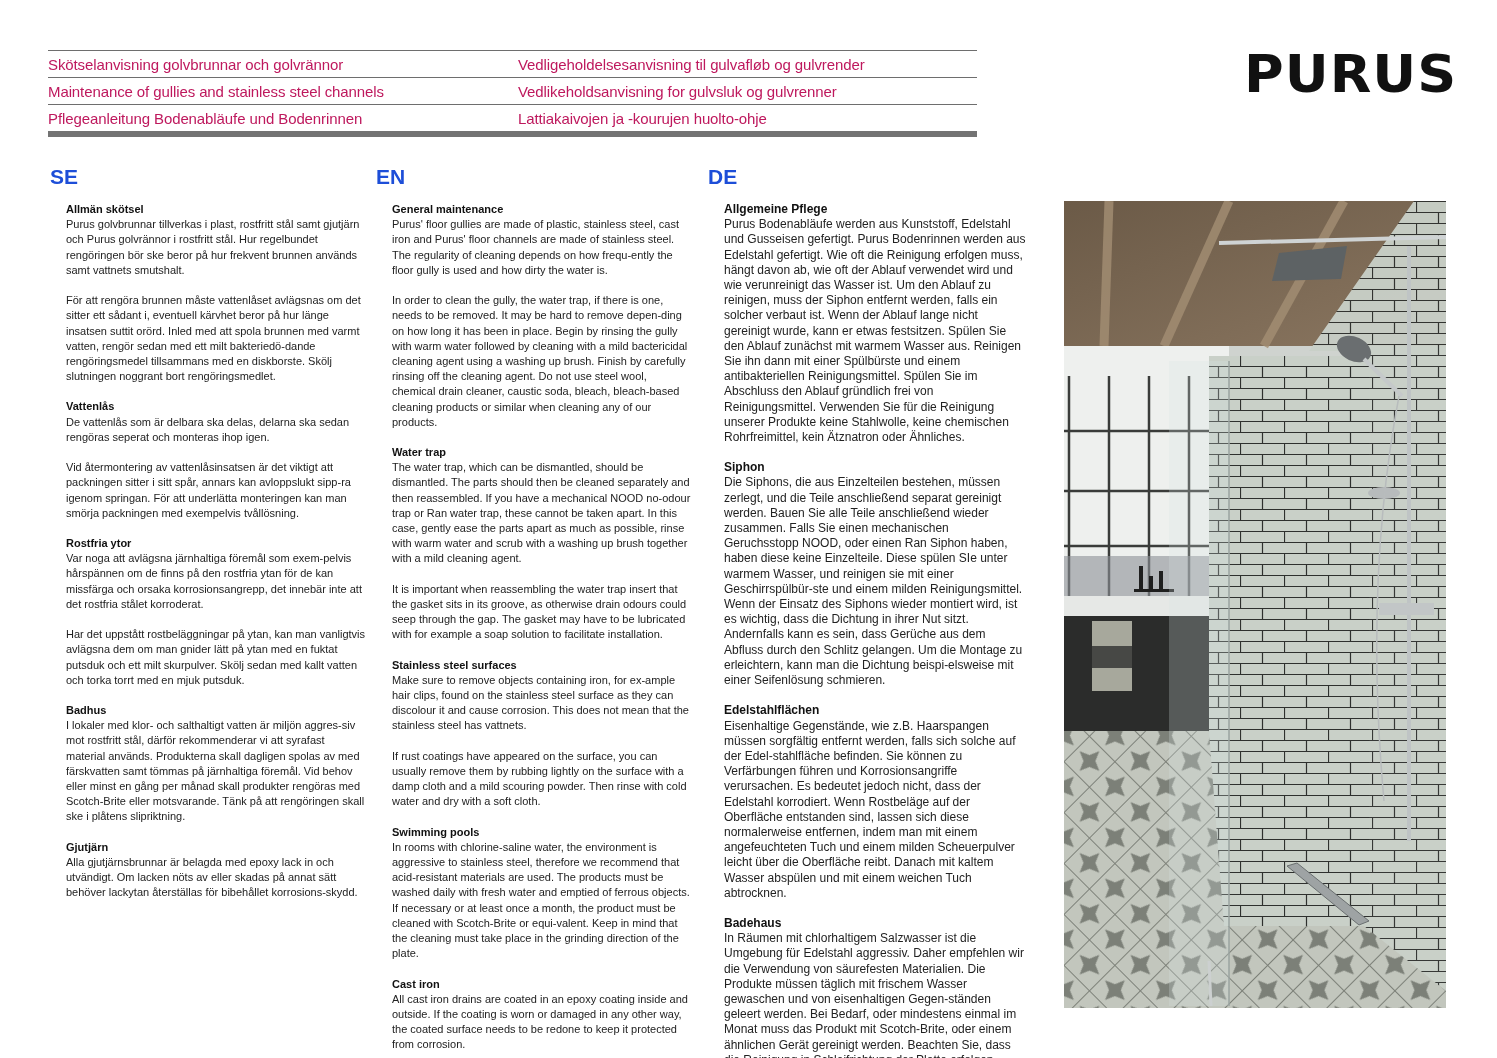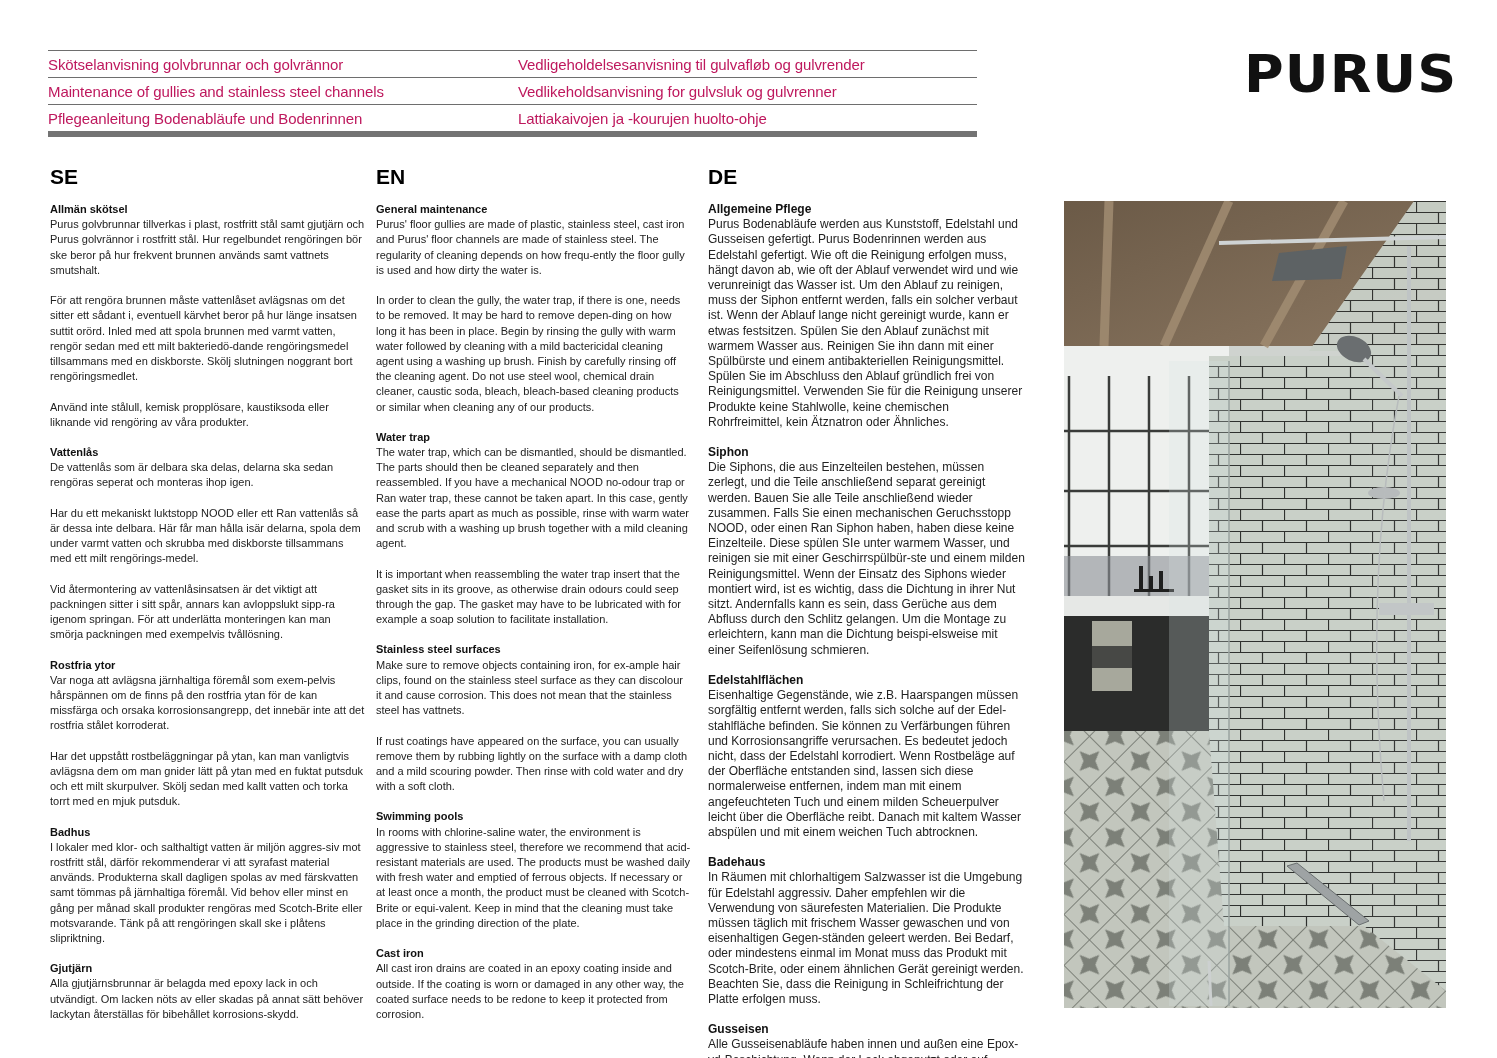--- a/index.html
+++ b/index.html
@@ -23,24 +23,24 @@
     font-family:"DejaVu Sans", sans-serif; font-weight:bold;
     font-size:52px; letter-spacing:1px; color:#111;
     transform:scaleX(1.04); transform-origin:left top; line-height:60px;
   }
 
   .col { position:absolute; top:164px; width:315px; }
   .col-se { left:50px; }
   .col-en { left:376px; }
   .col-de { left:708px; width:318px; }
   .lang {
-    font-size:21px; font-weight:bold; color:#000000; height:26px; line-height:26px;
+    font-size:21px; font-weight:bold; color:#1d4ed8; height:26px; line-height:26px;
     margin:0 0 12px 0;
   }
-  .sec { margin:0 0 15px 0; }
+  .sec { margin:0 0 15px 16px; }
   .sec-title { font-size:11px; font-weight:bold; line-height:15.2px; color:#111; }
   .para { font-size:11px; line-height:15.2px; color:#222; margin:0 0 15.2px 0; white-space:pre-line; }
   .para:last-child { margin-bottom:0; }
   .col-de .para, .col-de .sec-title { font-size:12px; }
 
   .photo {
     position:absolute; left:1064px; top:201px; width:382px; height:807px; overflow:hidden;
     background:#cfd3cf;
   }
   .photo svg { display:block; }
@@ -65,26 +65,24 @@
 
 <div class="logo">PURUS</div>
 
 <div class="col col-se">
   <div class="lang">SE</div>
   <div class="sections">
       <div class="sec">
         <div class="sec-title">Allmän skötsel</div>
         <div class="para">Purus golvbrunnar tillverkas i plast, rostfritt stål samt gjutjärn och Purus golvrännor i rostfritt stål. Hur regelbundet rengöringen bör ske beror på hur frekvent brunnen används samt vattnets smutshalt.</div>
         <div class="para">För att rengöra brunnen måste vattenlåset avlägsnas om det sitter ett sådant i, eventuell kärvhet beror på hur länge insatsen suttit orörd. Inled med att spola brunnen med varmt vatten, rengör sedan med ett milt bakteriedö-dande rengöringsmedel tillsammans med en diskborste. Skölj slutningen noggrant bort rengöringsmedlet.</div>
-        <div class="para">Använd inte stålull, kemisk propplösare, kaustiksoda eller liknande vid rengöring av våra produkter.</div>
       </div>
       <div class="sec">
         <div class="sec-title">Vattenlås</div>
         <div class="para">De vattenlås som är delbara ska delas, delarna ska sedan rengöras seperat och monteras ihop igen.</div>
-        <div class="para">Har du ett mekaniskt luktstopp NOOD eller ett Ran vattenlås så är dessa inte delbara. Här får man hålla isär delarna, spola dem under varmt vatten och skrubba med diskborste tillsammans med ett milt rengörings-medel.</div>
         <div class="para">Vid återmontering av vattenlåsinsatsen är det viktigt att packningen sitter i sitt spår, annars kan avloppslukt sipp-ra igenom springan. För att underlätta monteringen kan man smörja packningen med exempelvis tvållösning.</div>
       </div>
       <div class="sec">
         <div class="sec-title">Rostfria ytor</div>
         <div class="para">Var noga att avlägsna järnhaltiga föremål som exem-pelvis hårspännen om de finns på den rostfria ytan för de kan missfärga och orsaka korrosionsangrepp, det innebär inte att det rostfria stålet korroderat.</div>
         <div class="para">Har det uppstått rostbeläggningar på ytan, kan man vanligtvis avlägsna dem om man gnider lätt på ytan med en fuktat putsduk och ett milt skurpulver. Skölj sedan med kallt vatten och torka torrt med en mjuk putsduk.</div>
       </div>
       <div class="sec">
         <div class="sec-title">Badhus</div>
         <div class="para">I lokaler med klor- och salthaltigt vatten är miljön aggres-siv mot rostfritt stål, därför rekommenderar vi att syrafast material används. Produkterna skall dagligen spolas av med färskvatten samt tömmas på järnhaltiga föremål. Vid behov eller minst en gång per månad skall produkter rengöras med Scotch-Brite eller motsvarande. Tänk på att rengöringen skall ske i plåtens slipriktning.</div>

